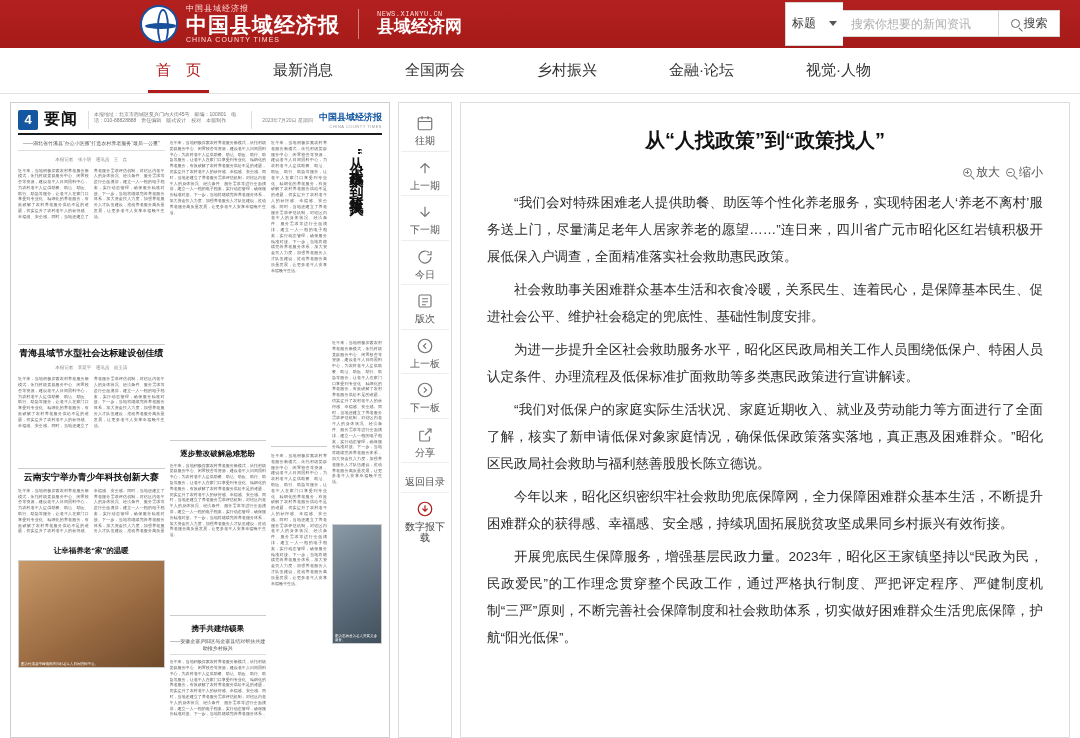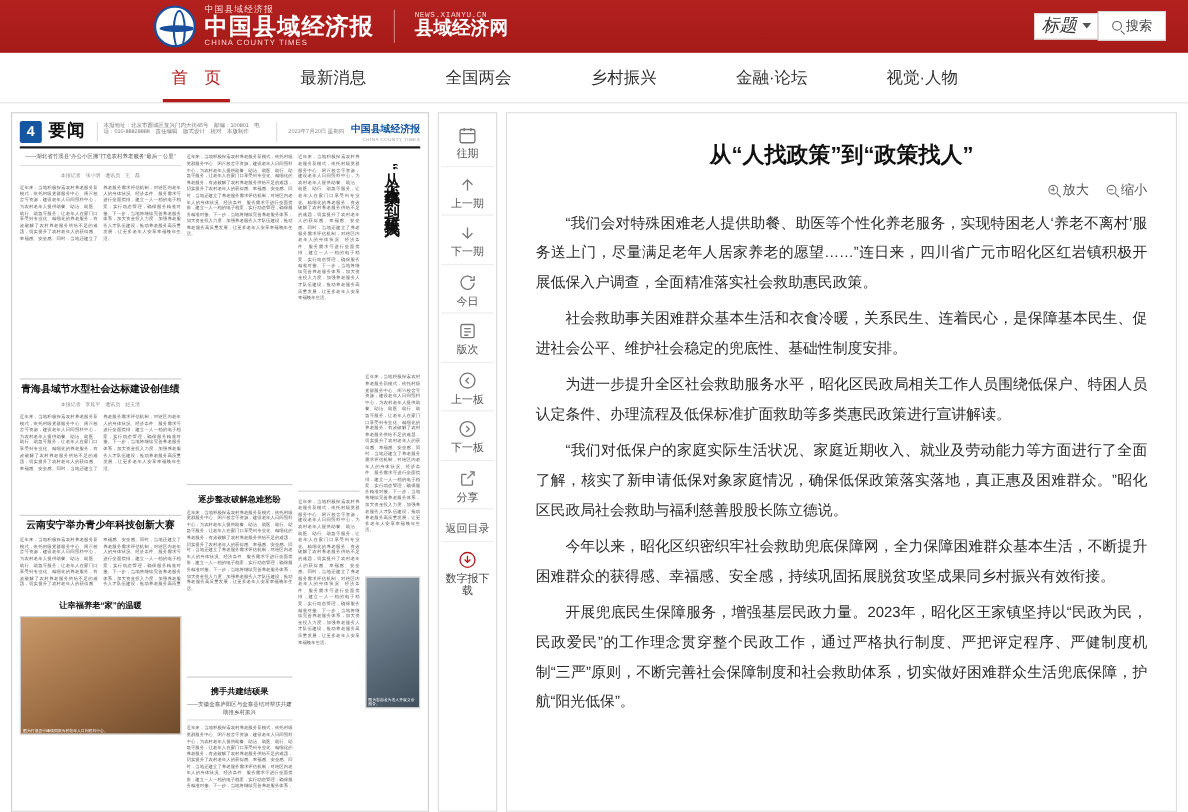--- a/index.html
+++ b/index.html
@@ -98,31 +98,30 @@
 
   .search-area {
     position: absolute;
     right: 20px;
     top: 10px;
     display: flex;
     align-items: center;
     height: 27px;
   }
   .search-select {
-    width: 58px; height: 24px;
+    width: 58px; height: 44px;
     background: #ffffff;
     border: 1px solid #d6d6d6;
     border-right: none;
-    font-size: 16px;
+    font-size: 12px;
     color: #333;
     display: flex;
     align-items: center;
     justify-content: space-between;
     padding: 0 6px;
-    font-style: italic;
   }
   .chev {
     width: 0; height: 0;
     border-left: 4px solid transparent;
     border-right: 4px solid transparent;
     border-top: 5px solid #555;
   }
   .search-input {
     width: 155px; height: 27px;
     border: 1px solid #d6d6d6;
@@ -383,21 +382,21 @@
   .article-title {
     font-size: 20px;
     font-weight: bold;
     color: #111;
     text-align: center;
     padding: 6px 0 10px 0;
   }
   .zoom-row {
     display: flex;
     justify-content: flex-end;
-    gap: 16px;
+    gap: 6px;
     padding-bottom: 8px;
   }
   .zoom-btn {
     font-size: 12px;
     color: #555;
     display: flex;
     align-items: center;
     gap: 4px;
     cursor: pointer;
   }
@@ -453,20 +452,21 @@
       <span class="brand-site-en">NEWS.XIANYU.CN</span>
       <span class="brand-site-cn">县域经济网</span>
     </div>
   </div>
 
   <div class="search-area">
     <div class="search-select">
       <span>标题</span>
       <span class="chev"></span>
     </div>
+    <input class="search-input" type="text" placeholder="搜索你想要的新闻资讯" style="">
     <div class="search-btn">
       <span class="mag"></span>
       <span>搜索</span>
     </div>
   </div>
 </div>
 
 <div class="nav">
   <div class="nav-item active">首　页</div>
   <div class="nav-item">最新消息</div>

